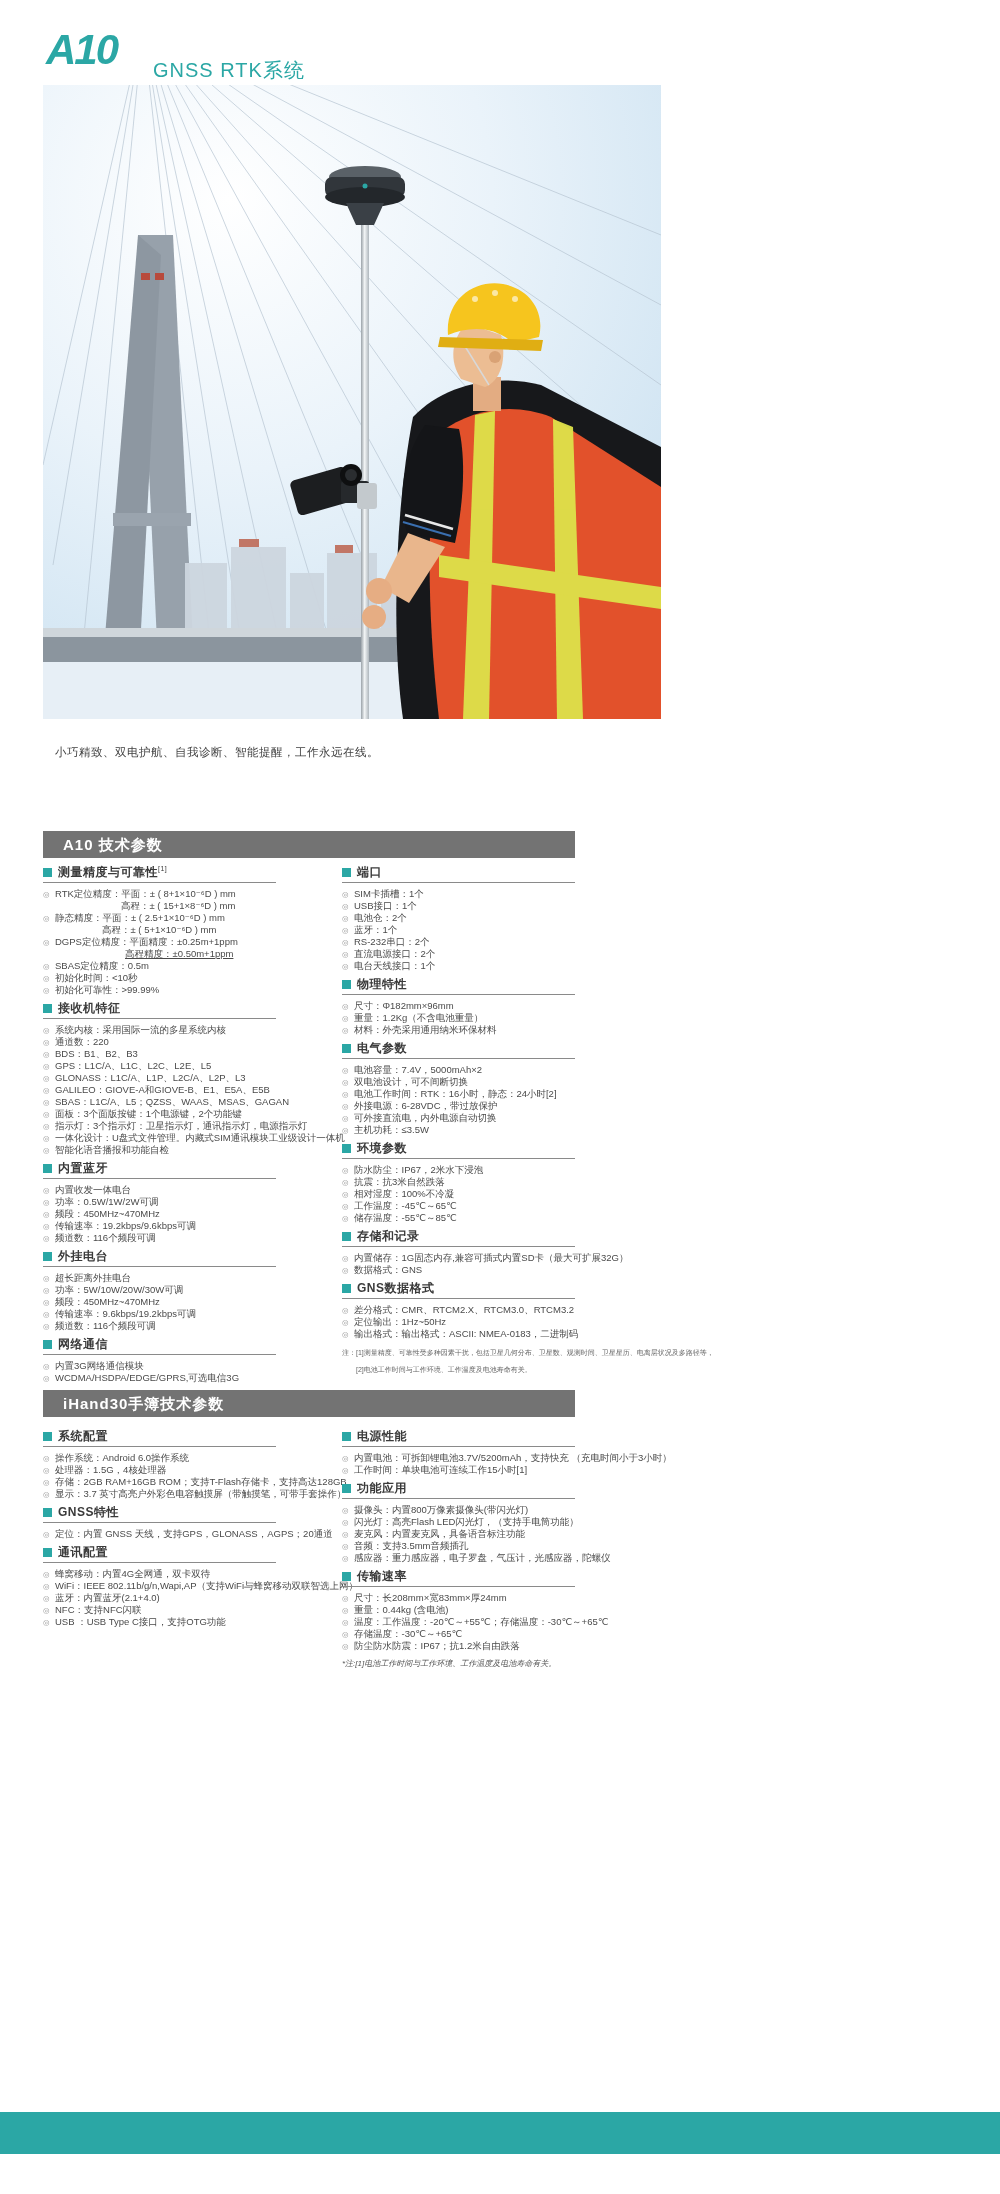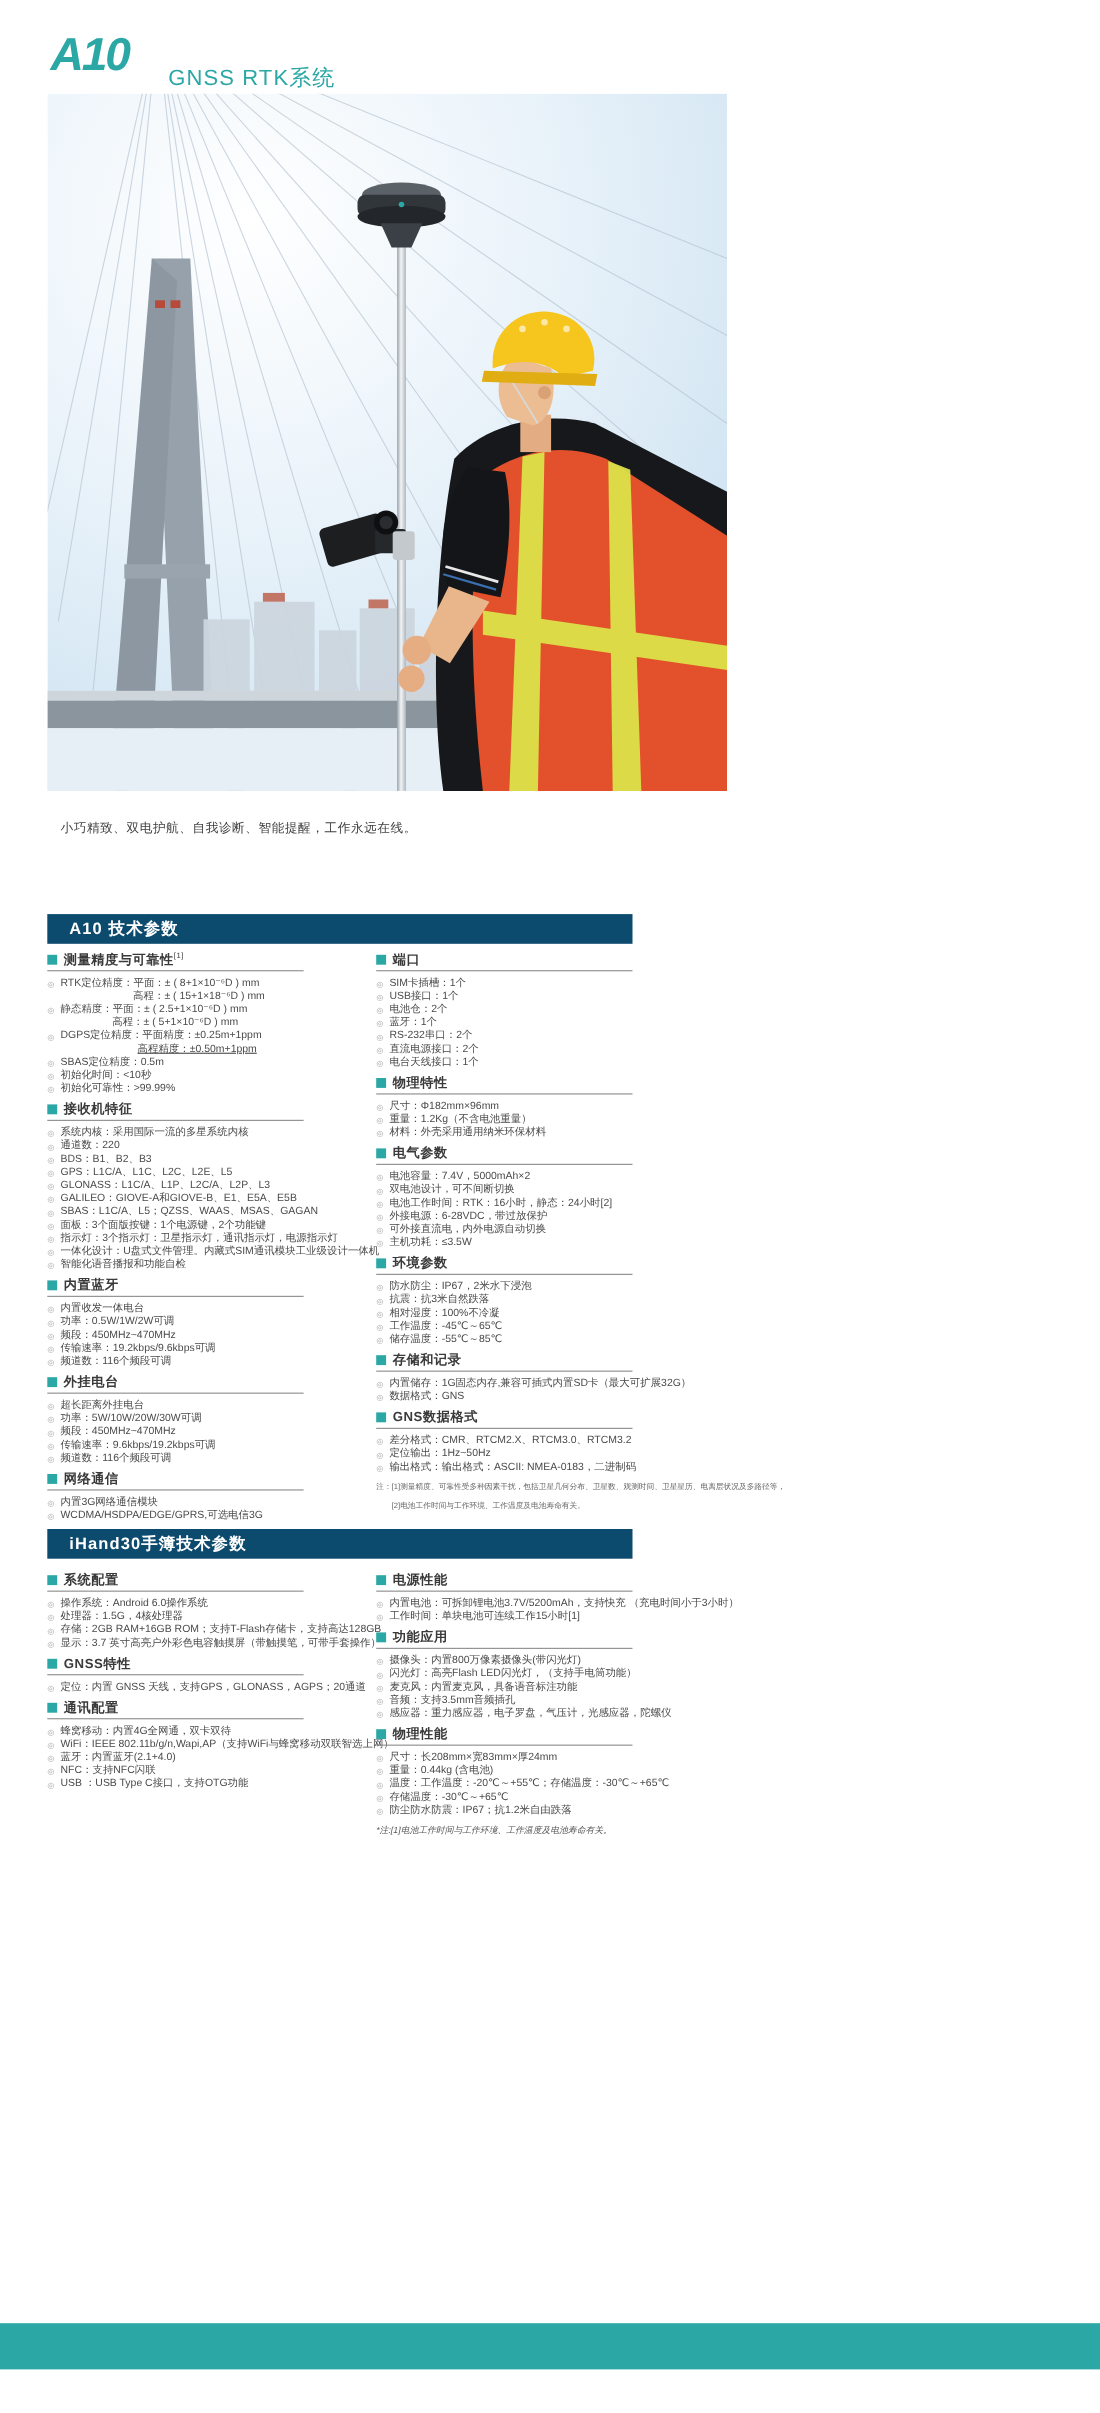--- a/index.html
+++ b/index.html
@@ -12,21 +12,21 @@
             line-height:48px;color:#2BA7A5;letter-spacing:-2px;}
   #logo-sub{left:153px;top:57px;font-size:20px;color:#2BA7A5;letter-spacing:1px;}
 
   
   #hero{left:43px;top:85px;width:618px;height:634px;overflow:hidden;}
 
   
   #tagline{left:55px;top:745px;font-size:11.5px;color:#3f3f3f;letter-spacing:.5px;}
 
   
-  .bar{position:absolute;left:43px;width:532px;height:27px;background:#0c4a6e;
+  .bar{position:absolute;left:43px;width:532px;height:27px;background:#737373;
        color:#ffffff;font-size:15px;font-weight:bold;line-height:27px;
        padding-left:20px;box-sizing:border-box;letter-spacing:1px;}
   #bar-a10{top:831px;}
   #bar-ihand{top:1390px;}
 
   
   .col{position:absolute;width:233px;}
   #a10-left {left:43px; top:866px;}
   #a10-right{left:342px;top:866px;}
   #ih-left  {left:43px; top:1430px;}
@@ -173,21 +173,21 @@
 <div id="bar-ihand" class="bar">iHand30手簿技术参数</div>
 
 <div id="a10-left" class="col">
     <div class="section">
       <div class="sec-head">
         <span class="sq"></span>
         <span class="sec-title">测量精度与可靠性<sup>[1]</sup></span>
       </div>
       <div class="rule"></div>
       <div class="item"><span class="blt">◎</span>RTK定位精度：平面：± ( 8+1×10⁻⁶D ) mm</div>
-      <div class="item" style="padding-left: 78px;">高程：± ( 15+1×18⁻⁶D ) mm</div>
+      <div class="item" style="padding-left: 78px;">高程：± ( 15+1×8⁻⁶D ) mm</div>
       <div class="item"><span class="blt">◎</span>静态精度：平面：± ( 2.5+1×10⁻⁶D ) mm</div>
       <div class="item" style="padding-left: 59px;">高程：± ( 5+1×10⁻⁶D ) mm</div>
       <div class="item"><span class="blt">◎</span>DGPS定位精度：平面精度：±0.25m+1ppm</div>
       <div class="item" style="padding-left: 82px; text-decoration: underline;">高程精度：±0.50m+1ppm</div>
       <div class="item"><span class="blt">◎</span>SBAS定位精度：0.5m</div>
       <div class="item"><span class="blt">◎</span>初始化时间：&lt;10秒</div>
       <div class="item"><span class="blt">◎</span>初始化可靠性：&gt;99.99%</div>
     </div>
     <div class="section">
       <div class="sec-head">
@@ -364,21 +364,21 @@
       <div class="rule"></div>
       <div class="item"><span class="blt">◎</span>摄像头：内置800万像素摄像头(带闪光灯)</div>
       <div class="item"><span class="blt">◎</span>闪光灯：高亮Flash LED闪光灯，（支持手电筒功能）</div>
       <div class="item"><span class="blt">◎</span>麦克风：内置麦克风，具备语音标注功能</div>
       <div class="item"><span class="blt">◎</span>音频：支持3.5mm音频插孔</div>
       <div class="item"><span class="blt">◎</span>感应器：重力感应器，电子罗盘，气压计，光感应器，陀螺仪</div>
     </div>
     <div class="section">
       <div class="sec-head">
         <span class="sq"></span>
-        <span class="sec-title">物理性能</span>
+        <span class="sec-title">传输速率</span>
       </div>
       <div class="rule"></div>
       <div class="item"><span class="blt">◎</span>尺寸：长208mm×宽83mm×厚24mm</div>
       <div class="item"><span class="blt">◎</span>重量：0.44kg (含电池)</div>
       <div class="item"><span class="blt">◎</span>温度：工作温度：-20℃～+55℃；存储温度：-30℃～+65℃</div>
       <div class="item"><span class="blt">◎</span>存储温度：-30℃～+65℃</div>
       <div class="item"><span class="blt">◎</span>防尘防水防震：IP67；抗1.2米自由跌落</div>
     </div>
     <div class="fnote">*注:[1]电池工作时间与工作环境、工作温度及电池寿命有关。</div>
   </div>

